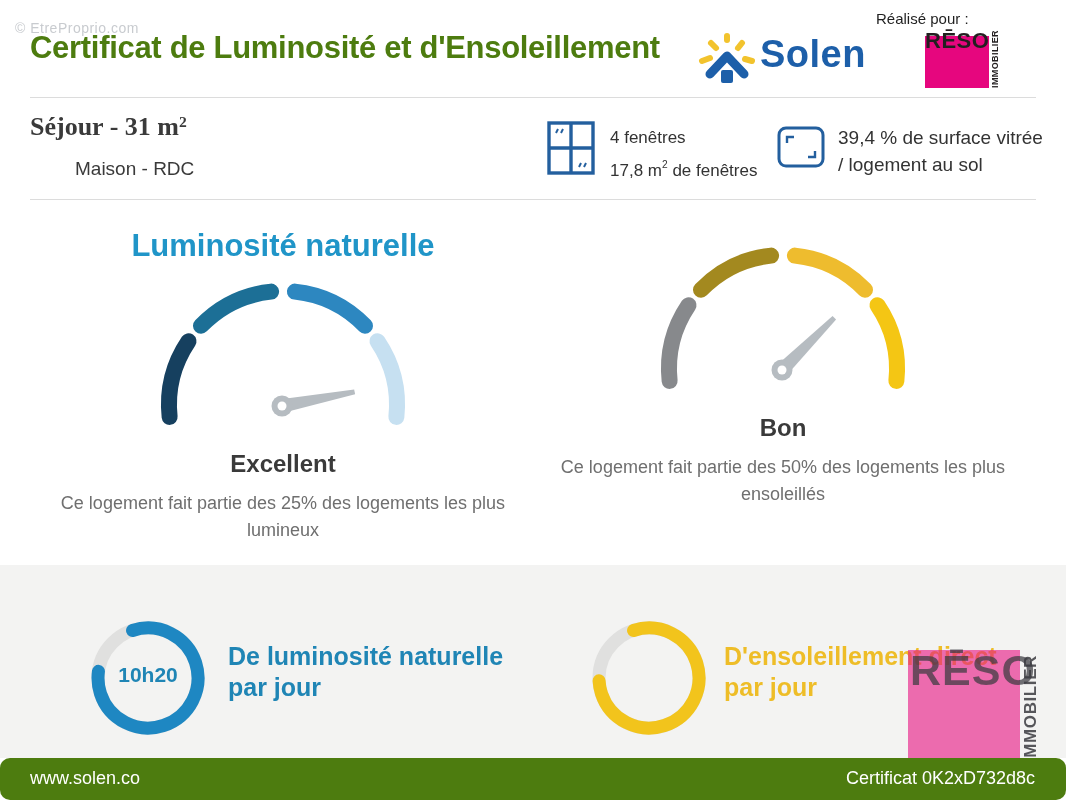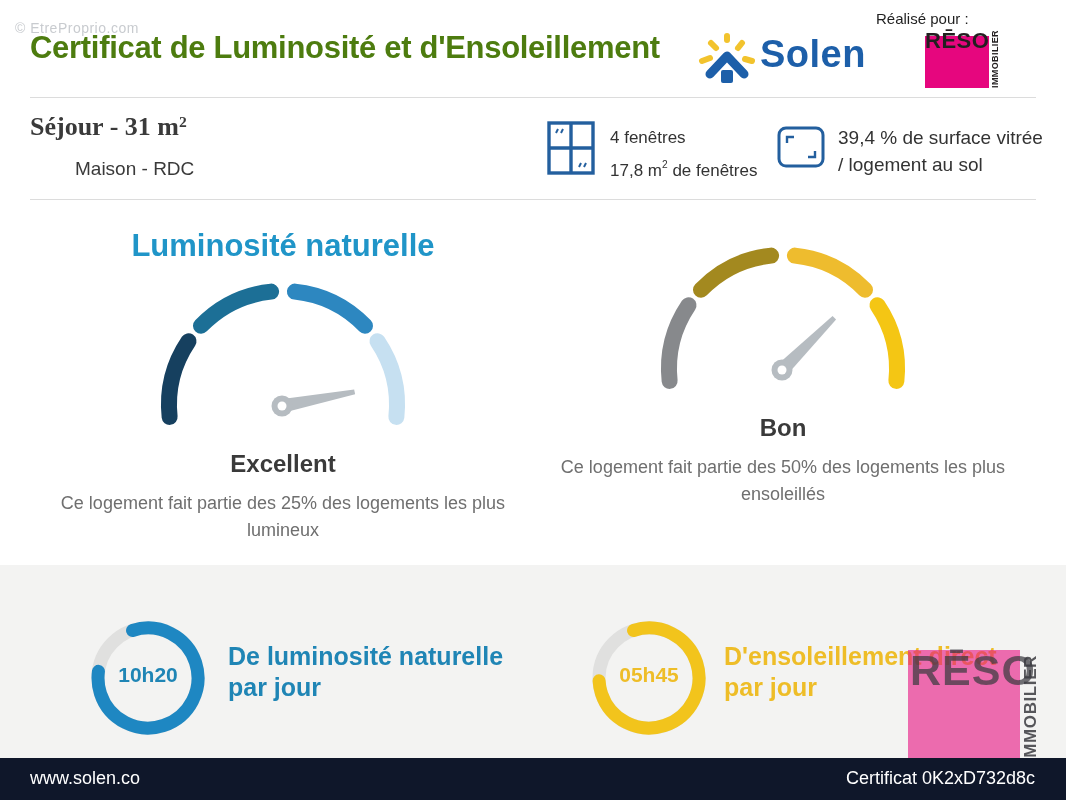--- a/index.html
+++ b/index.html
@@ -161,31 +161,30 @@
   <div class="abs ring-label" id="rlab-0" style="color: rgb(31, 133, 181);">
     <div>De luminosité naturelle</div>
     <div>par jour</div>
   </div>
 
   <div class="abs ring-box" id="ring-1">
     <svg width="116" height="116" viewBox="0 0 116 116">
         <circle cx="58" cy="58" r="50" fill="none" stroke="#e0e0df" stroke-width="13"></circle>
         <circle cx="58" cy="58" r="50" fill="none" stroke="#f2c41c" stroke-width="13" stroke-linecap="round" stroke-dasharray="248.18581963359367 314.1592653589793" transform="rotate(-108 58 58)"></circle>
       </svg>
-    <div class="ring-val" style="color: rgb(238, 189, 40);">05h45</div>
   </div>
   <div class="abs ring-label" id="rlab-1" style="color: rgb(238, 189, 40);">
     <div>D'ensoleillement direct</div>
     <div>par jour</div>
   </div>
 
   <div class="abs" id="wm-logo">
     <div id="wm-square"></div>
     <div id="wm-word">RĒSO</div>
     <div id="wm-vert">IMMOBILIER</div>
   </div>
 
-  <div class="abs" id="footer" style="background: #0f172a;">
+  <div class="abs" id="footer" style="background: #4d7c0f; border-radius: 10px;">
     <div id="footer-left">www.solen.co</div>
     <div id="footer-right">Certificat 0K2xD732d8c</div>
   </div>
 
 </div>
 
 </body></html>

